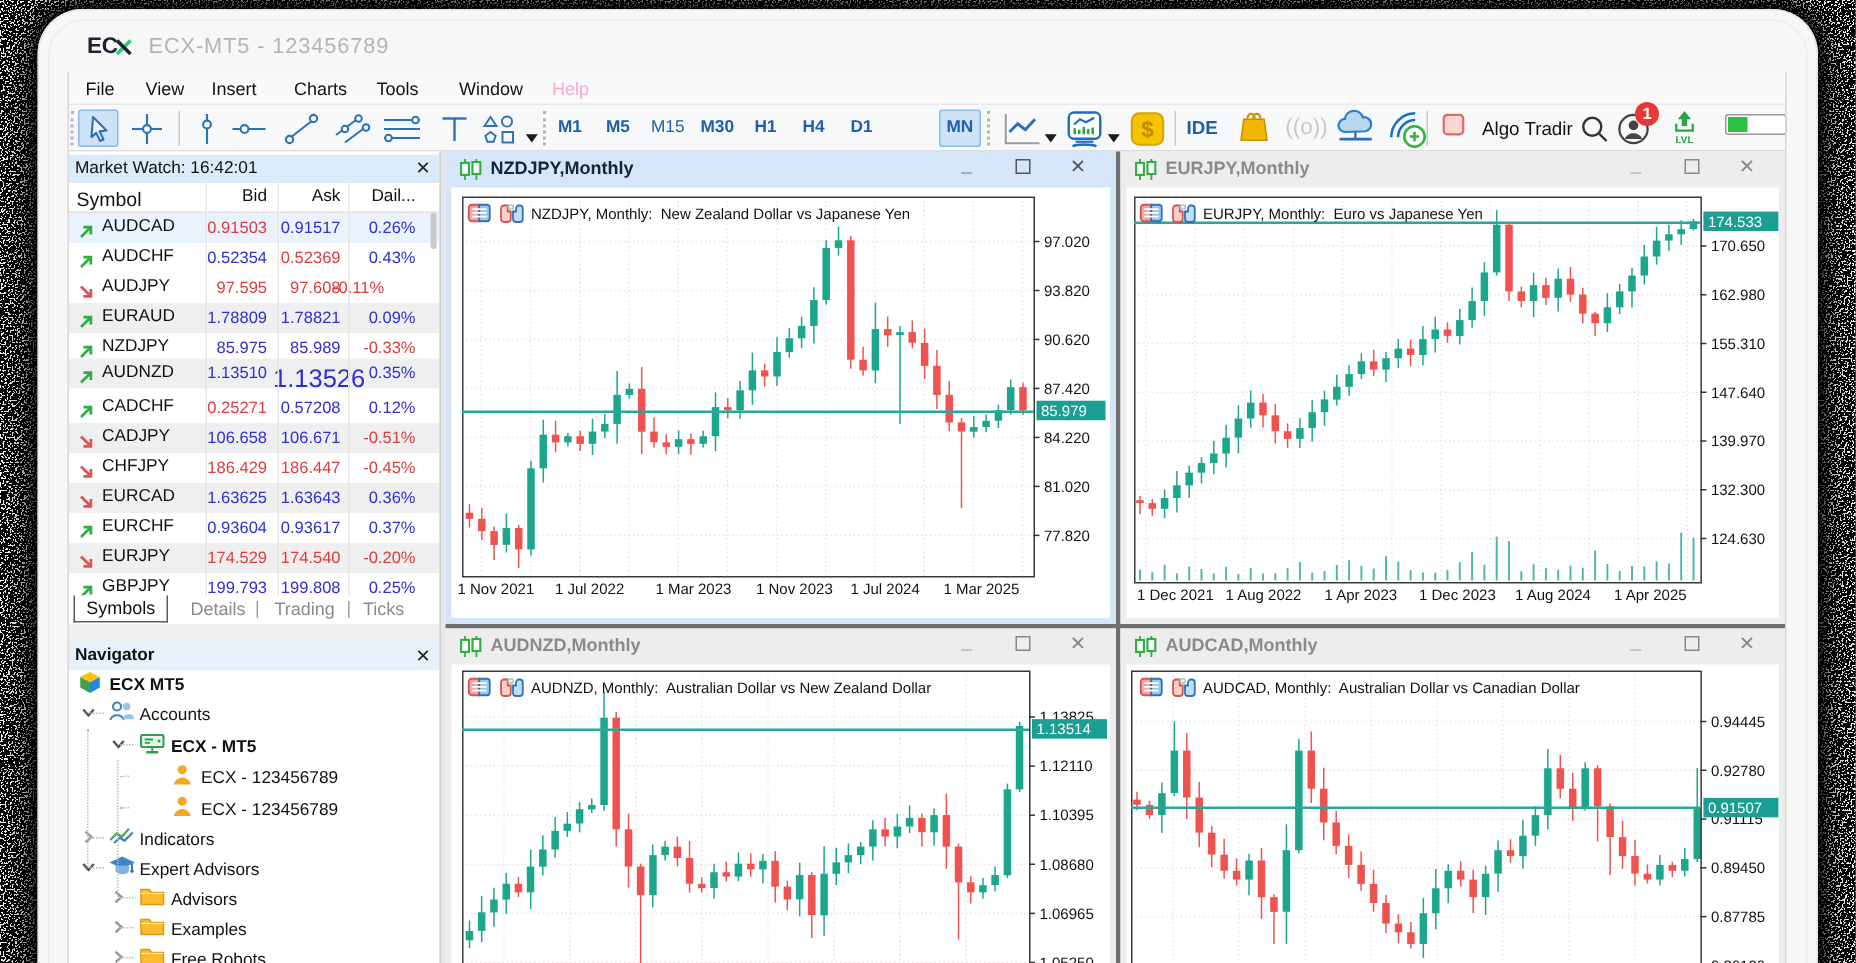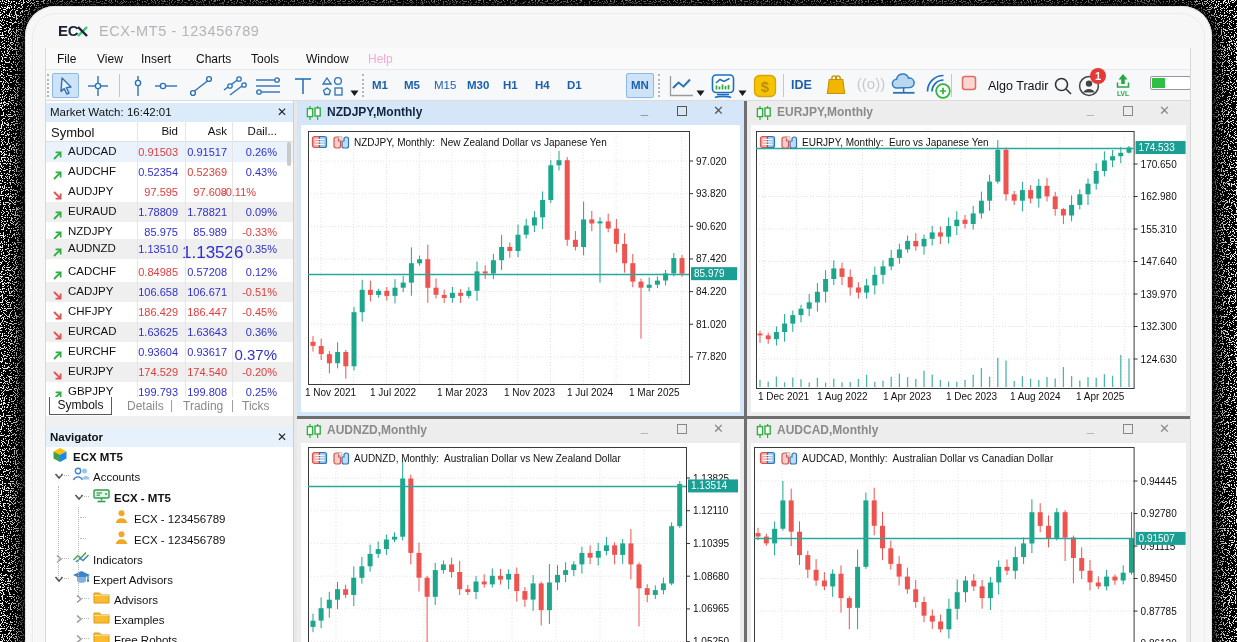--- a/index.html
+++ b/index.html
@@ -239,21 +239,21 @@
 <div style="position:absolute;left:22px;top:3px;font-size:11.5px;color:#111;">AUDNZD</div>
 <div style="position:absolute;left:70px;top:3.5px;width:62px;text-align:right;font-size:11px;color:#2f2fd0;">1.13510</div>
 <div style="position:absolute;left:136px;top:3.5px;width:45px;text-align:right;font-size:17px;color:#2f2fd0;">1.13526</div>
 <div style="position:absolute;left:184px;top:3.5px;width:47px;text-align:right;font-size:11px;color:#2f2fd0;">0.35%</div>
 </div>
     <div style="position:absolute;left:46px;top:262px;width:247px;height:20px;background:#fff;">
 <div style="position:absolute;left:6px;top:5px;"><svg width="11" height="11" viewBox="0 0 11 11" style="">
           <path d="M2 9 L8.2 2.8 M3.6 2.4 L8.6 2.4 L8.6 7.4" fill="none" stroke="#2fae43" stroke-width="1.8"></path>
         </svg></div>
 <div style="position:absolute;left:22px;top:3px;font-size:11.5px;color:#111;">CADCHF</div>
-<div style="position:absolute;left:70px;top:3.5px;width:62px;text-align:right;font-size:11px;color:#e03c3c;">0.84985</div>
+<div style="position:absolute;left:70px;top:3.5px;width:62px;text-align:right;font-size:11px;color:#e03c3c;">0.25271</div>
 <div style="position:absolute;left:136px;top:3.5px;width:45px;text-align:right;font-size:11px;color:#2f2fd0;">0.57208</div>
 <div style="position:absolute;left:184px;top:3.5px;width:47px;text-align:right;font-size:11px;color:#2f2fd0;">0.12%</div>
 </div>
     <div style="position:absolute;left:46px;top:282px;width:247px;height:20px;background:#efefef;">
 <div style="position:absolute;left:6px;top:5px;"><svg width="11" height="11" viewBox="0 0 11 11" style="">
           <path d="M2 2 L8.2 8.2 M8.6 3.6 L8.6 8.6 L3.6 8.6" fill="none" stroke="#e05252" stroke-width="1.8"></path>
         </svg></div>
 <div style="position:absolute;left:22px;top:3px;font-size:11.5px;color:#111;">CADJPY</div>
 <div style="position:absolute;left:70px;top:3.5px;width:62px;text-align:right;font-size:11px;color:#2f2fd0;">106.658</div>
 <div style="position:absolute;left:136px;top:3.5px;width:45px;text-align:right;font-size:11px;color:#2f2fd0;">106.671</div>
@@ -277,21 +277,21 @@
 <div style="position:absolute;left:136px;top:3.5px;width:45px;text-align:right;font-size:11px;color:#2f2fd0;">1.63643</div>
 <div style="position:absolute;left:184px;top:3.5px;width:47px;text-align:right;font-size:11px;color:#2f2fd0;">0.36%</div>
 </div>
     <div style="position:absolute;left:46px;top:342px;width:247px;height:20px;background:#fff;">
 <div style="position:absolute;left:6px;top:5px;"><svg width="11" height="11" viewBox="0 0 11 11" style="">
           <path d="M2 9 L8.2 2.8 M3.6 2.4 L8.6 2.4 L8.6 7.4" fill="none" stroke="#2fae43" stroke-width="1.8"></path>
         </svg></div>
 <div style="position:absolute;left:22px;top:3px;font-size:11.5px;color:#111;">EURCHF</div>
 <div style="position:absolute;left:70px;top:3.5px;width:62px;text-align:right;font-size:11px;color:#2f2fd0;">0.93604</div>
 <div style="position:absolute;left:136px;top:3.5px;width:45px;text-align:right;font-size:11px;color:#2f2fd0;">0.93617</div>
-<div style="position:absolute;left:184px;top:3.5px;width:47px;text-align:right;font-size:15px;color:#2f2fd0;">0.37%</div>
+<div style="position:absolute;left:184px;top:3.5px;width:47px;text-align:right;font-size:11px;color:#2f2fd0;">0.37%</div>
 </div>
     <div style="position:absolute;left:46px;top:362px;width:247px;height:20px;background:#efefef;">
 <div style="position:absolute;left:6px;top:5px;"><svg width="11" height="11" viewBox="0 0 11 11" style="">
           <path d="M2 2 L8.2 8.2 M8.6 3.6 L8.6 8.6 L3.6 8.6" fill="none" stroke="#e05252" stroke-width="1.8"></path>
         </svg></div>
 <div style="position:absolute;left:22px;top:3px;font-size:11.5px;color:#111;">EURJPY</div>
 <div style="position:absolute;left:70px;top:3.5px;width:62px;text-align:right;font-size:11px;color:#e03c3c;">174.529</div>
 <div style="position:absolute;left:136px;top:3.5px;width:45px;text-align:right;font-size:11px;color:#e03c3c;">174.540</div>
 <div style="position:absolute;left:184px;top:3.5px;width:47px;text-align:right;font-size:11px;color:#e03c3c;">-0.20%</div>
 </div>

